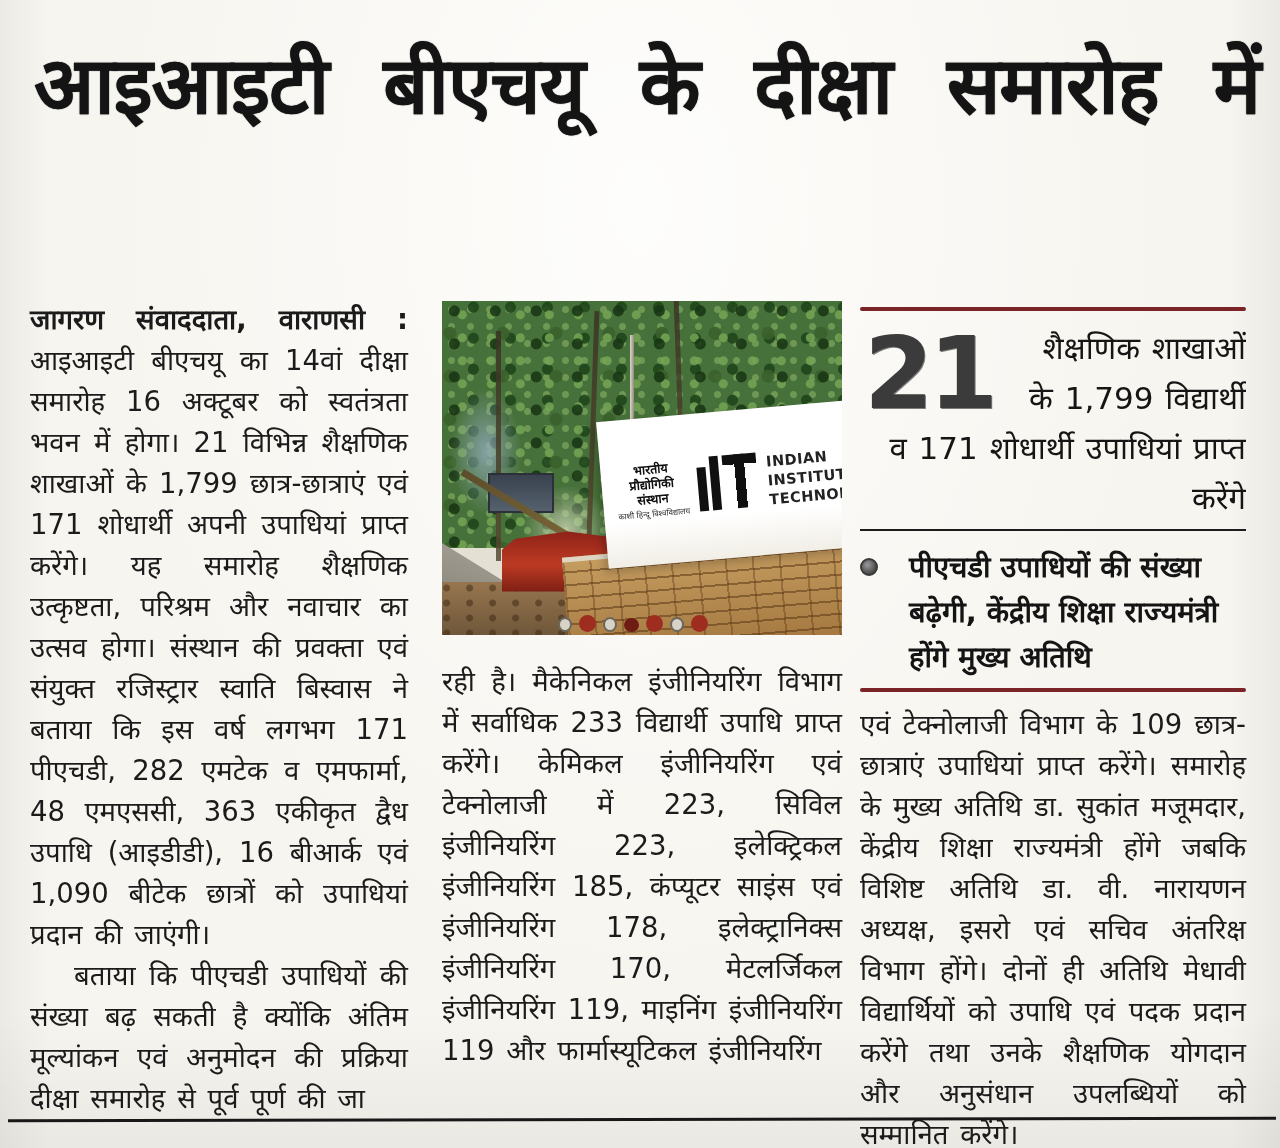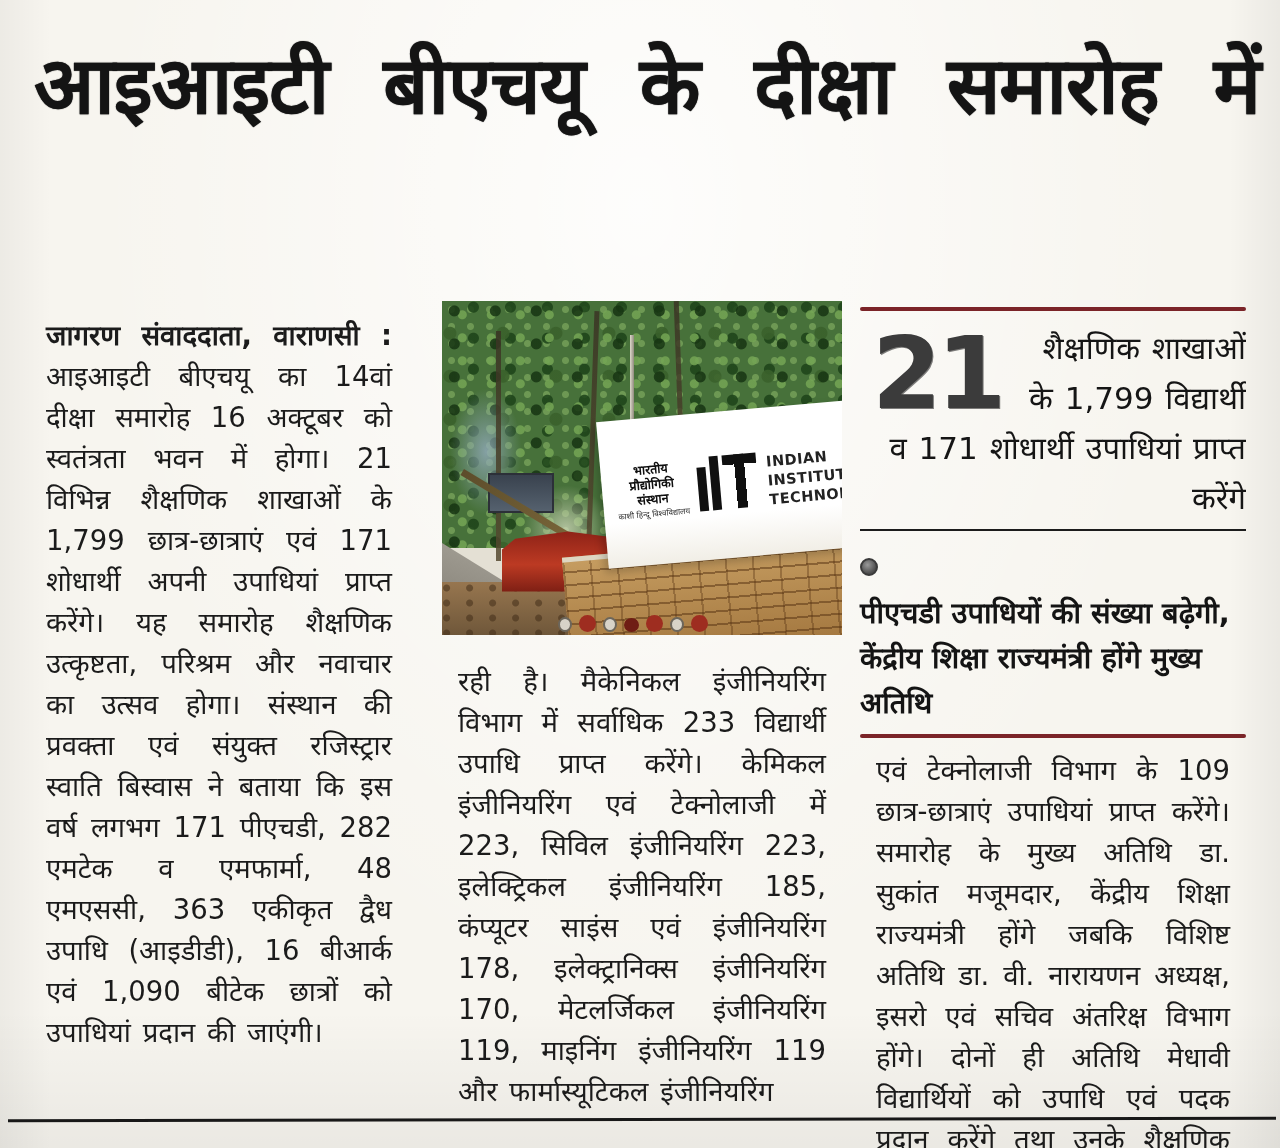--- a/index.html
+++ b/index.html
@@ -24,21 +24,21 @@
     text-align:justify;text-align-last:justify;letter-spacing:-1px;
     text-shadow:0 0 1px rgba(20,20,20,.9);
   }
   
   .columns{position:absolute;top:299px;left:30px;width:1218px;display:flex;}
   .col{flex:0 0 auto;}
   .col-left{width:378px;margin-right:34px;}
   .col-mid{width:400px;margin-right:18px;}
   .col-right{width:386px;padding-top:8px;}
   p.body{
-    margin:16px;font-size:27.5px;line-height:41px;color:#1b1b1b;
+    margin:0;font-size:27.5px;line-height:41px;color:#1b1b1b;
     text-align:justify;word-spacing:3px;
   }
   .dateline{font-weight:bold;}
   p.indent{text-indent:44px;}
   
   .photo{position:relative;width:400px;height:334px;margin:2px 0 0 0;overflow:hidden;background:#e4e0d4;}
   .ph-foliage{
     position:absolute;left:0;top:0;right:0;height:74%;
     background-color:#47713a;
     background-image:
@@ -102,26 +102,26 @@
   .fl-r{width:17px;height:17px;background:#9e2d20;}
   .fl-w{width:14px;height:15px;background:#d8d3c8;border:2px solid #6c665b;}
   .fl-d{width:15px;height:14px;background:#6f1d14;}
   
   .col-mid p.body{margin-top:26px;}
   
   .rule-red{height:4px;background:var(--rule-red);border-radius:2px;}
   .statbox{margin:12px 0 6px;overflow:hidden;}
   .stat-number{
     float:left;font-size:100px;line-height:86px;font-weight:bold;
-    letter-spacing:-5px;color:var(--stat-number);margin:8px 16px 0 12px;
+    letter-spacing:-5px;color:var(--stat-number);margin:8px 16px 0 4px;
     text-shadow:1px 1px 0 rgba(40,40,40,.6);
   }
   .stat-text{font-size:31px;line-height:50px;color:#151515;text-align:right;word-spacing:2px;}
   .rule-black{height:2px;background:var(--rule-black);margin-top:6px;}
-  .bullet{display:flex;gap:15px;padding:14px 0 8px;flex-direction:column;}
+  .bullet{display:flex;gap:31px;padding:14px 0 8px;}
   .bullet-dot{flex:0 0 auto;width:18px;height:18px;border-radius:50%;margin-top:13px;
     background:radial-gradient(circle at 40% 35%, #9a9a9a, #4c4c4c 70%);border:2px solid #3a3a3a;}
   .bullet-text{font-weight:bold;font-size:29px;line-height:45px;color:#141414;text-align:left;}
   .col-right p.body{margin-top:12px;}
   
   .bottom-rule{position:absolute;left:8px;right:4px;top:1118px;height:3px;background:#181818;transform:rotate(-0.12deg);}
 </style>
 </head>
 <body>
 
@@ -129,20 +129,21 @@
 
   <header class="headline">
     <div class="headline-line">आइआइटी बीएचयू के दीक्षा समारोह में</div>
   </header>
 
   <div class="columns">
 
     <div class="col col-left">
       <p class="body"><span class="dateline">जागरण संवाददाता, वाराणसी :</span>
         <span>आइआइटी बीएचयू का 14वां दीक्षा समारोह 16 अक्टूबर को स्वतंत्रता भवन में होगा। 21 विभिन्न शैक्षणिक शाखाओं के 1,799 छात्र-छात्राएं एवं 171 शोधार्थी अपनी उपाधियां प्राप्त करेंगे। यह समारोह शैक्षणिक उत्कृष्टता, परिश्रम और नवाचार का उत्सव होगा। संस्थान की प्रवक्ता एवं संयुक्त रजिस्ट्रार स्वाति बिस्वास ने बताया कि इस वर्ष लगभग 171 पीएचडी, 282 एमटेक व एमफार्मा, 48 एमएससी, 363 एकीकृत द्वैध उपाधि (आइडीडी), 16 बीआर्क एवं 1,090 बीटेक छात्रों को उपाधियां प्रदान की जाएंगी।</span></p>
+      <p class="body indent">बताया कि पीएचडी उपाधियों की संख्या बढ़ सकती है क्योंकि अंतिम मूल्यांकन एवं अनुमोदन की प्रक्रिया दीक्षा समारोह से पूर्व पूर्ण की जा</p>
     </div>
 
     <div class="col col-mid">
       <figure class="photo">
         <div class="ph-foliage"></div>
         <div class="ph-sky"></div>
         <div class="ph-sky2"></div>
         <div class="trunk t1"></div>
         <div class="trunk t2"></div>
         <div class="trunk t3"></div>

